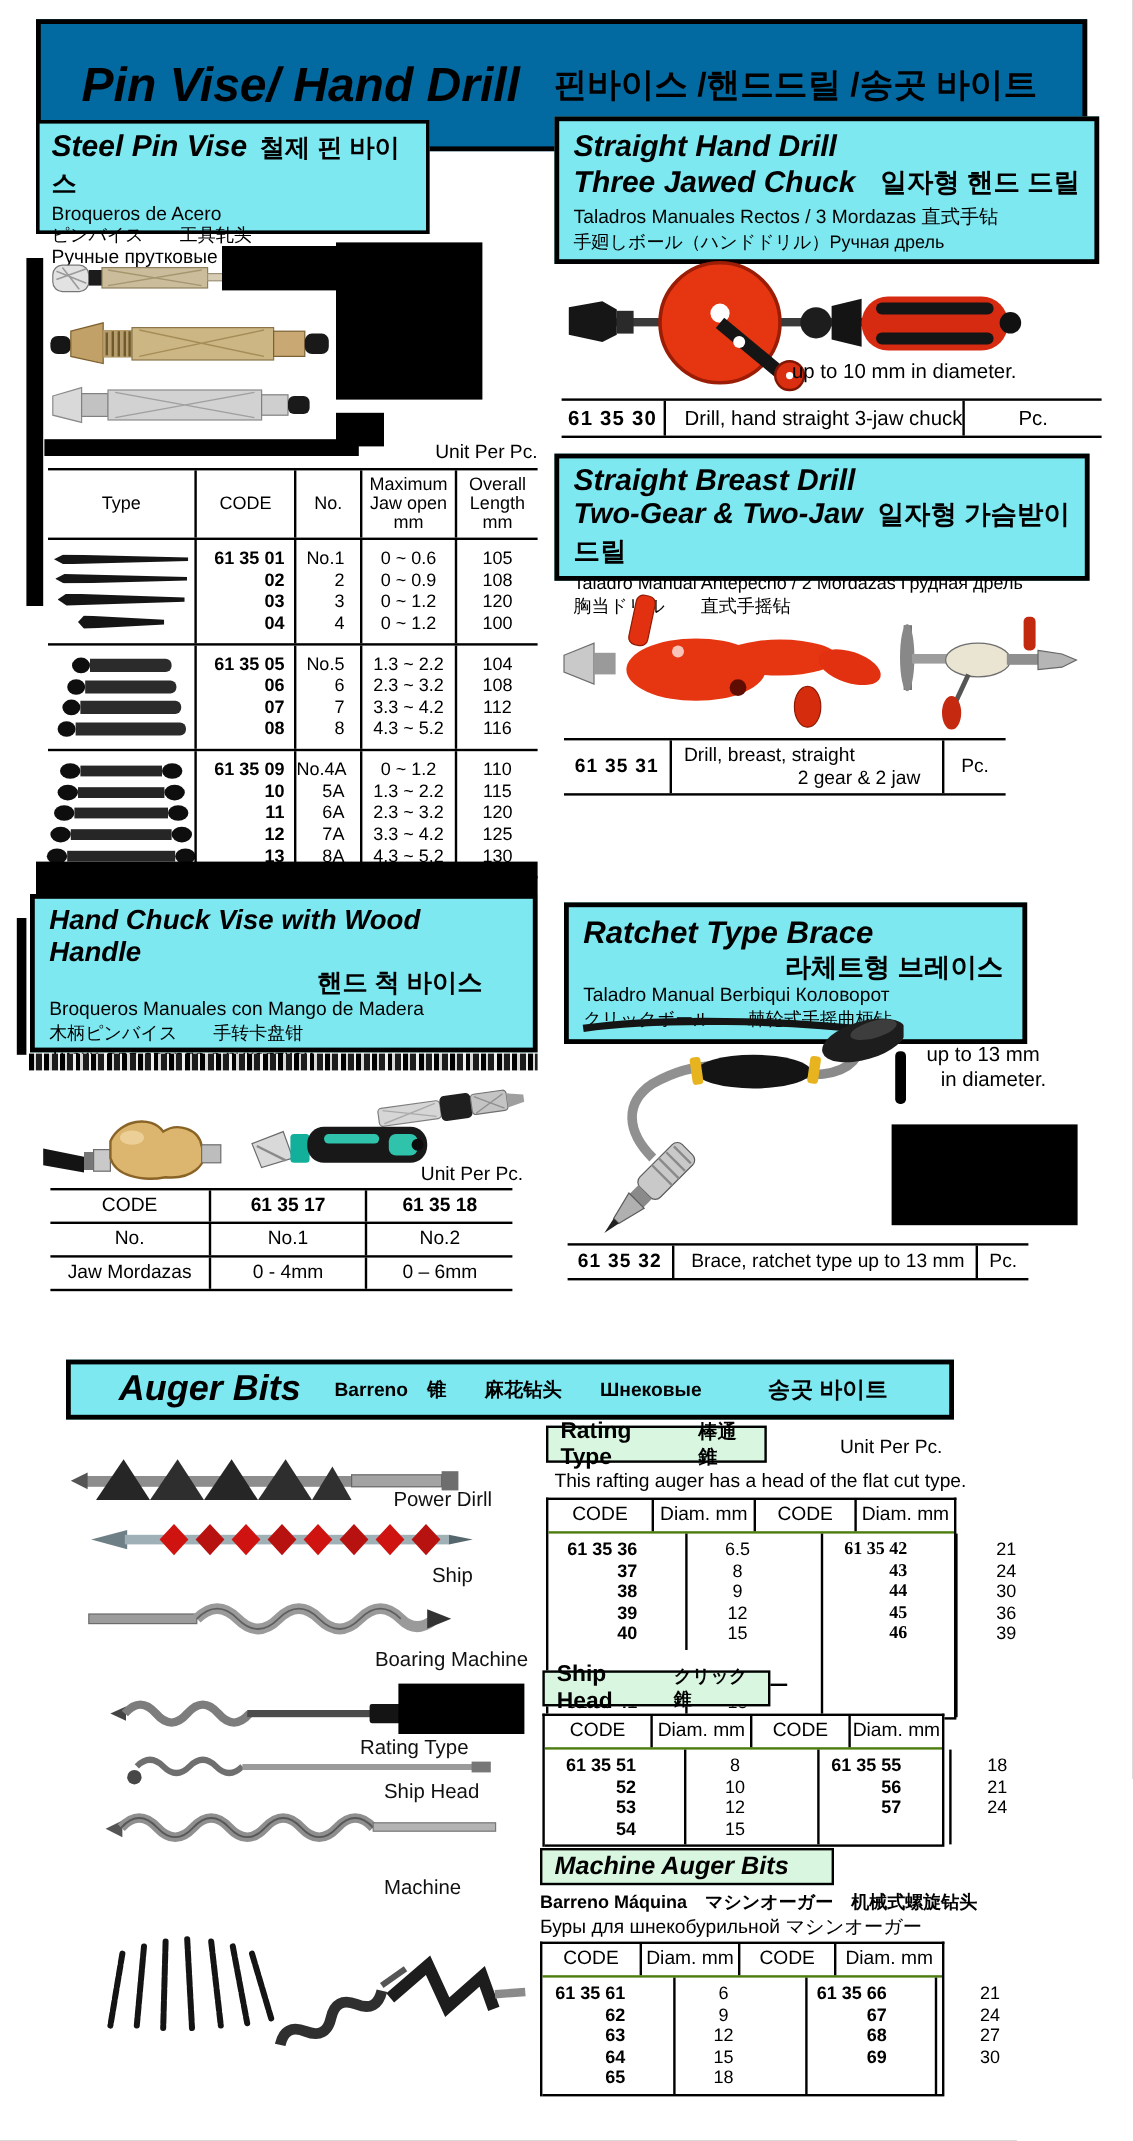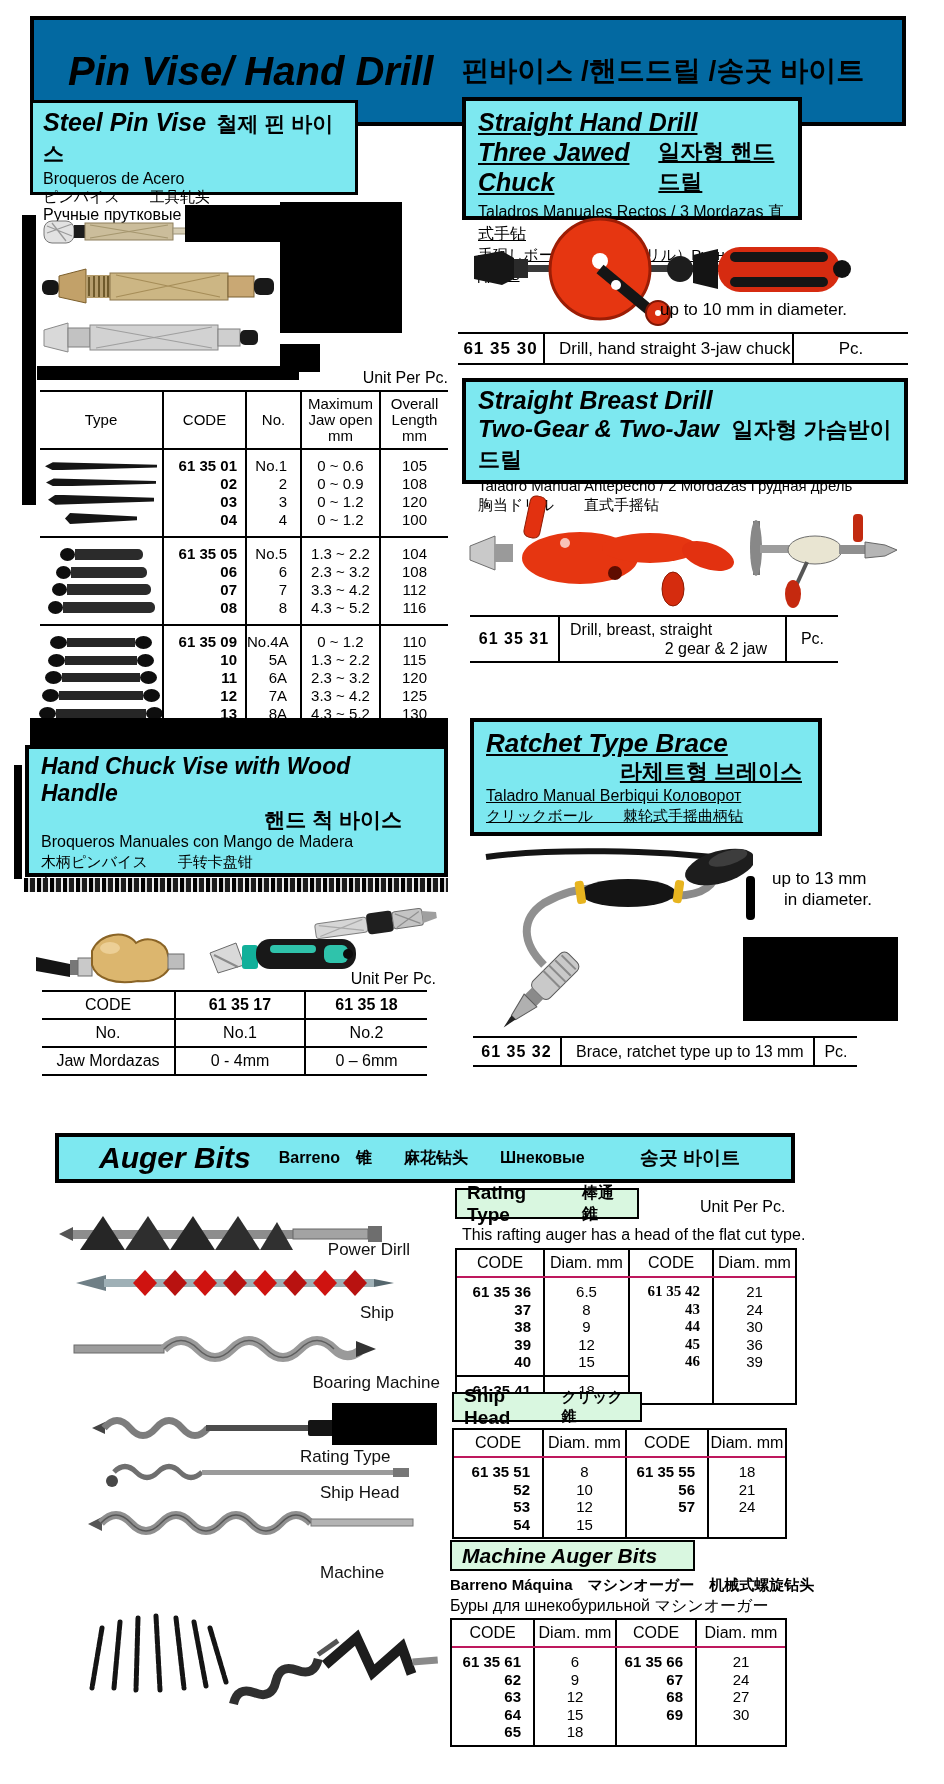--- a/index.html
+++ b/index.html
@@ -48,21 +48,21 @@
   .ctbl{position:absolute;left:42px;top:990px;width:385px;border-top:2px solid #000;}
   .crow{display:grid;grid-template-columns:132px 130px 123px;border-bottom:2px solid #000;}
   .crow>div{font-size:16px;text-align:center;padding:4px 0;box-sizing:border-box;}
   .crow>div+div{border-left:2px solid #000;font-weight:bold;}
   .crow>div:first-child{font-weight:normal;}
 
   
   .atbl{position:absolute;border:2px solid #000;border-bottom:none;box-sizing:border-box;background:#fff;}
   .ahead,.abody{display:grid;}
   .ahead>div{font-size:16px;text-align:center;padding:4px 0;box-sizing:border-box;}
-  .abody{border-top:2px solid #be185d;border-bottom:2px solid #000;}
+  .abody{border-top:2px solid #4d7c0f;border-bottom:2px solid #000;gap:28px;}
   .abody>div{font-size:15px;line-height:17.5px;padding:5px 0 4px 0;box-sizing:border-box;}
   .vline{border-left:2px solid #000;}
   .acode{text-align:right;padding-right:12px !important;font-weight:bold;}
   .adiam{text-align:center;}
   .sep{border-top:2px solid #000;}
 
   .noise{position:absolute;background:repeating-linear-gradient(90deg,#000 0 4px,#d8d8d8 4px 6px,#1c1c1c 6px 11px,#efefef 11px 13px);}
   .lbl{position:absolute;font-size:17px;color:#111;}
   svg{display:block;}
 </style>
@@ -303,21 +303,21 @@
       <div style="font-weight:normal;">No.1</div>
       <div style="font-weight:normal;">No.2</div>
     </div>
     <div class="crow">
       <div>Jaw Mordazas</div>
       <div style="font-weight:normal;">0 - 4mm</div>
       <div style="font-weight:normal;">0 – 6mm</div>
     </div>
   </div>
 
-  <div class="abs cyan" style="left:462px;top:97px;width:340px;height:123px;border-width:4px;padding:6px 12px;text-decoration:underline;">
+  <div class="abs cyan" style="left:462px;top:97px;width:454px;height:123px;border-width:4px;padding:6px 12px;">
     <div class="it" style="font-size:25px;line-height:30px;">Straight Hand Drill</div>
     <div style="display:flex;justify-content:space-between;align-items:flex-end;">
       <span class="it" style="font-size:25px;line-height:30px;">Three Jawed Chuck</span>
       <span style="font-size:22px;font-weight:bold;">일자형 핸드 드릴</span>
     </div>
     <div style="font-size:16px;line-height:22px;margin-top:4px;">Taladros Manuales Rectos / 3 Mordazas  直式手钻</div>
     <div style="font-size:15px;line-height:20px;">手廻しボール（ハンドドリル）Ручная дрель</div>
   </div>
 
   <div class="abs" style="left:468px;top:213px;">
@@ -336,21 +336,21 @@
       <polygon points="225,42 250,36 250,76 225,70" fill="#141414"></polygon>
       <rect x="250" y="34" width="122" height="45" rx="22" fill="#d62b10"></rect>
       <rect x="262" y="39" width="98" height="10" rx="5" fill="#151515"></rect>
       <rect x="262" y="64" width="98" height="10" rx="5" fill="#151515"></rect>
       <circle cx="374" cy="56" r="9" fill="#111"></circle>
     </svg>
   </div>
 
   <div class="abs" style="left:660px;top:300px;width:230px;font-size:17px;">up to 10 mm in diameter.</div>
 
-  <div class="irow" style="left:458px;top:332px;width:450px;height:33px;grid-template-columns:85px 249px 116px;">
+  <div class="irow" style="left:468px;top:332px;width:450px;height:33px;grid-template-columns:85px 249px 116px;text-align:right;">
     <div class="icode">61 35 30</div>
     <div class="idesc">Drill, hand straight 3-jaw chuck</div>
     <div class="iunit">Pc.</div>
   </div>
 
   <div class="abs cyan" style="left:462px;top:378px;width:446px;height:106px;border-width:4px;padding:4px 12px;">
     <div class="it" style="font-size:25px;line-height:29px;">Straight Breast Drill</div>
     <div style="line-height:28px;">
       <span class="it" style="font-size:24px;">Two-Gear &amp; Two-Jaw</span>
       <span style="font-size:22px;font-weight:bold;margin-left:8px;">일자형 가슴받이 드릴</span>
@@ -384,21 +384,21 @@
 
   <div class="irow" style="left:470px;top:615px;width:368px;height:48px;grid-template-columns:88px 227px 53px;">
     <div class="icode" style="font-size:16px;">61 35 31</div>
     <div class="idesc" style="font-size:16px;line-height:19px;padding-left:10px;">
       <span>Drill, breast, straight</span>
       <span class="rt" style="display:block;padding-right:18px;">2 gear &amp; 2 jaw</span>
     </div>
     <div class="iunit" style="font-size:16px;">Pc.</div>
   </div>
 
-  <div class="abs cyan" style="left:470px;top:718px;width:352px;height:118px;border-width:4px;padding:6px 12px;text-decoration:underline;">
+  <div class="abs cyan" style="left:470px;top:752px;width:386px;height:118px;border-width:4px;padding:6px 12px;">
     <div class="it" style="font-size:26px;line-height:30px;">Ratchet Type Brace</div>
     <div class="rt" style="font-size:22px;font-weight:bold;line-height:27px;padding-right:4px;">라체트형 브레이스</div>
     <div style="font-size:16px;line-height:21px;">Taladro Manual Berbiqui  Коловорот</div>
     <div style="font-size:15px;line-height:20px;">クリックボール　　棘轮式手摇曲柄钻</div>
   </div>
 
   <div class="abs" style="left:478px;top:843px;">
     <svg width="275" height="195" viewBox="0 0 275 195">
       <path d="M8,14 C70,5 180,7 252,16" stroke="#141414" stroke-width="6" fill="none"></path>
       <path d="M66,122 C44,100 42,76 66,60 C92,45 116,44 132,46" fill="none" stroke="#909090" stroke-width="8"></path>

